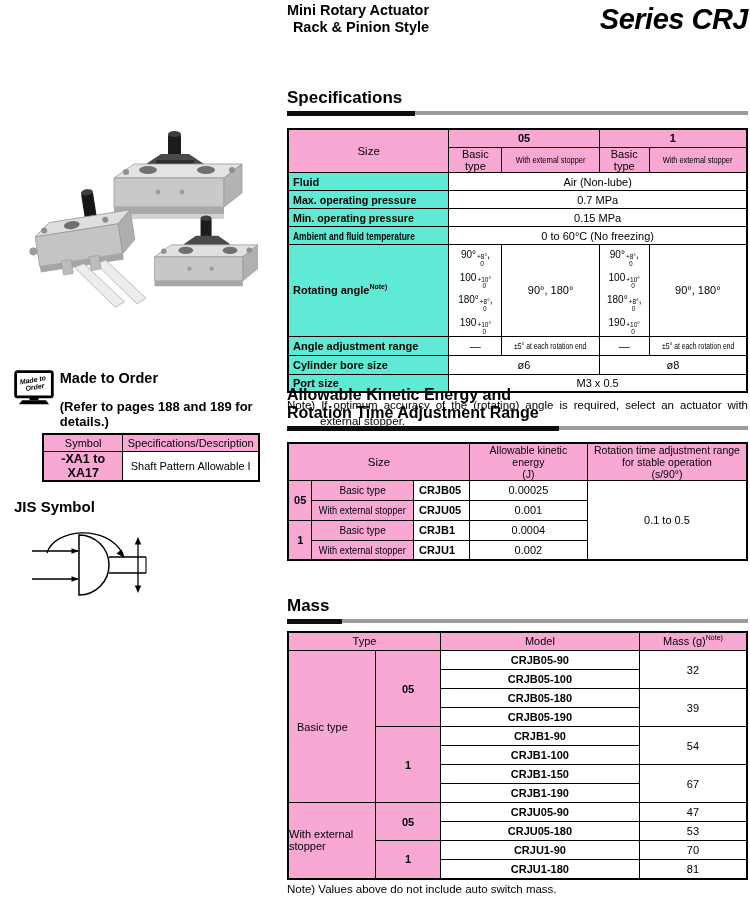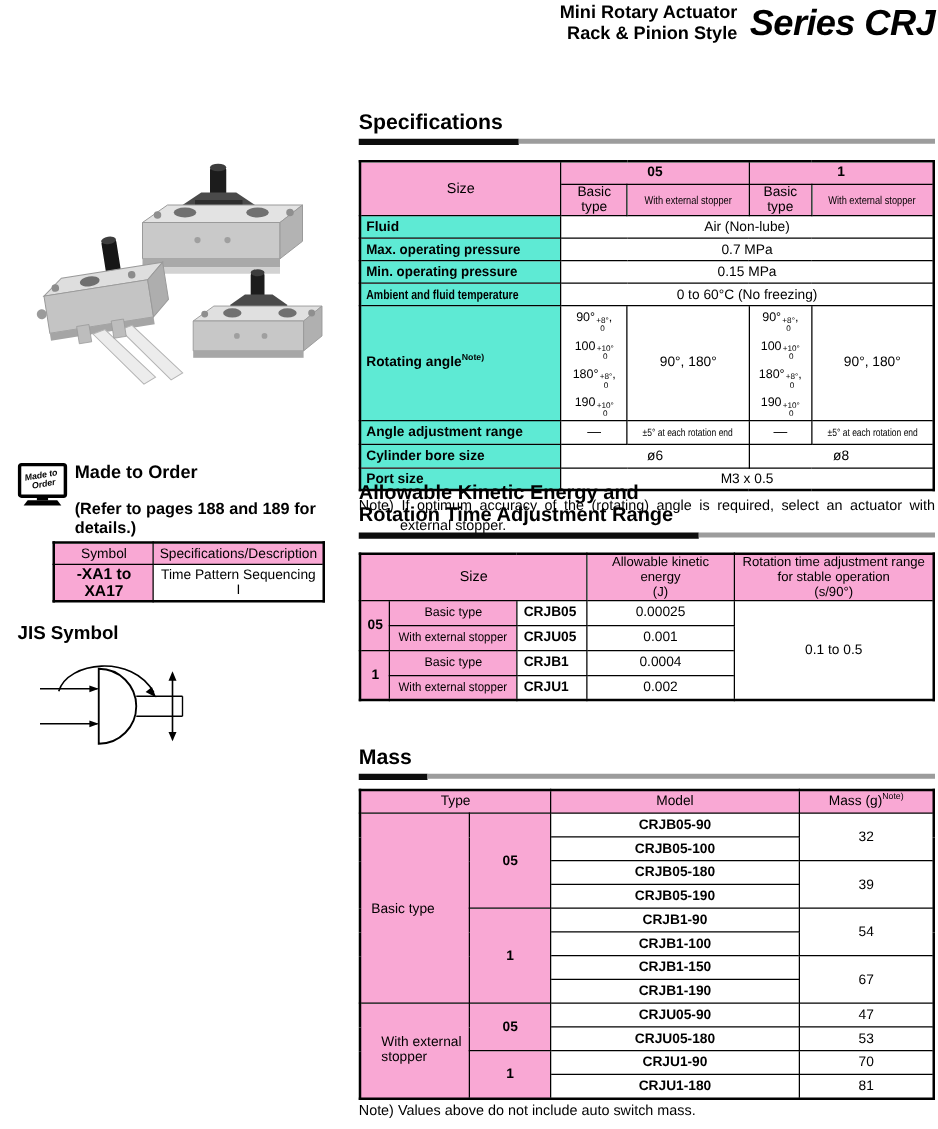--- a/index.html
+++ b/index.html
@@ -1,21 +1,21 @@
 <!DOCTYPE html>
 <html><head>
 <meta charset="utf-8">
 <style>
   html,body{margin:0;padding:0;background:#fff;}
   .page{position:relative;width:750px;height:903px;background:#ffffff;
         font-family:"Liberation Sans",sans-serif;color:#000;overflow:hidden;}
 
   
   .doc-header{position:absolute;left:287px;top:2px;width:461px;display:flex;
-              justify-content:flex-end;align-items:center;gap:10px;}
+              justify-content:space-between;align-items:center;gap:10px;}
   .doc-title{font-weight:bold;font-size:14.5px;line-height:1.18;text-align:right;}
   .doc-series{font-weight:bold;font-style:italic;font-size:29px;letter-spacing:-0.5px;white-space:nowrap;}
 
   
   .sec-title{font-weight:bold;font-size:17px;line-height:1.15;margin:0;}
   .sec-bar{display:flex;height:5px;margin-top:3px;}
   .sec-bar .bk{background:#0d0d0d;height:5px;}
   .sec-bar .gy{background:#9c9c9c;height:4px;flex:1;margin-top:0.5px;}
 
   
@@ -151,21 +151,21 @@
           <col style="width:106px">
           <col style="width:138px">
         </colgroup>
       <tbody>
           <tr class="h18">
         <th class="g">Symbol</th>
         <th class="g">Specifications/Description</th>
       </tr>
       <tr class="h19">
         <td class="g bold" style="font-size:12.5px">-XA1 to XA17</td>
-        <td>Time Pattern Sequencing I</td>
+        <td>Shaft Pattern Allowable I</td>
       </tr>
     </tbody>
       </table>
   </div>
 
   <div class="jis">
     <div class="jis-title">JIS Symbol</div>
     <svg width="132" height="74" viewBox="0 0 132 74">
       <path d="M53 8 A30 30 0 0 1 53 68 Z" fill="#fff" stroke="#000" stroke-width="1.5"></path>
       <line x1="6" y1="24" x2="52" y2="24" stroke="#000" stroke-width="1.3"></line>
@@ -379,21 +379,21 @@
             <td class="bold">CRJB1-100</td>
           </tr>
       <tr class="h19">
         <td class="bold">CRJB1-150</td>
         <td rowspan="2">67</td>
       </tr>
       <tr class="h19">
             <td class="bold">CRJB1-190</td>
           </tr>
       <tr class="h19">
-        <td class="g left preline" rowspan="4" style="padding-left:16px">With external
+        <td class="g left preline" rowspan="4" style="padding-left:0">With external
 stopper</td>
         <td class="g bold" rowspan="2">05</td>
         <td class="bold">CRJU05-90</td>
         <td>47</td>
       </tr>
       <tr class="h19">
         <td class="bold">CRJU05-180</td>
         <td>53</td>
       </tr>
       <tr class="h19">

